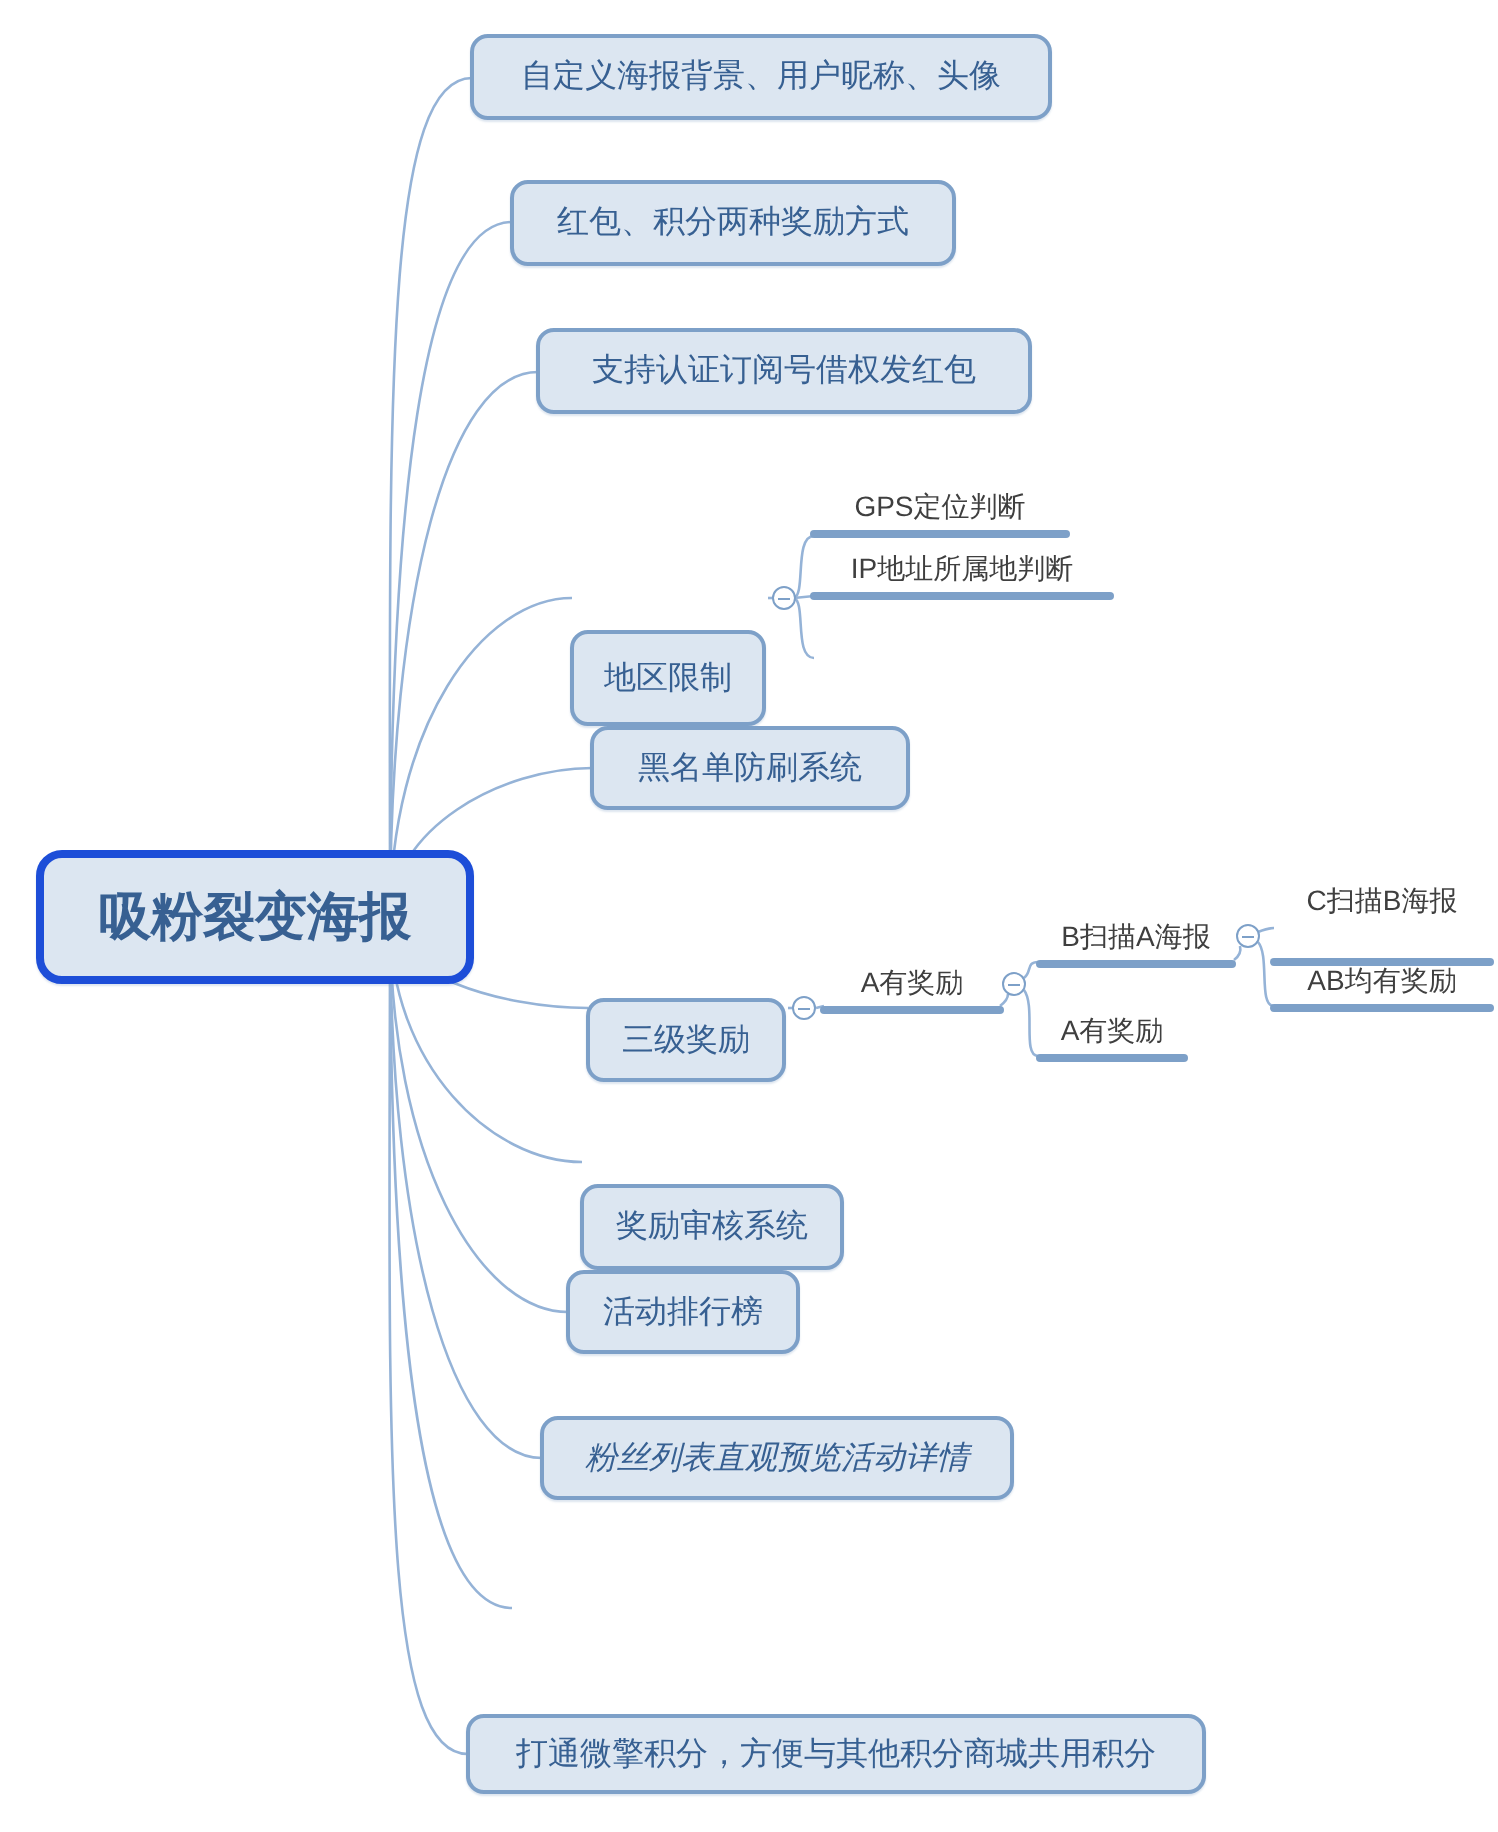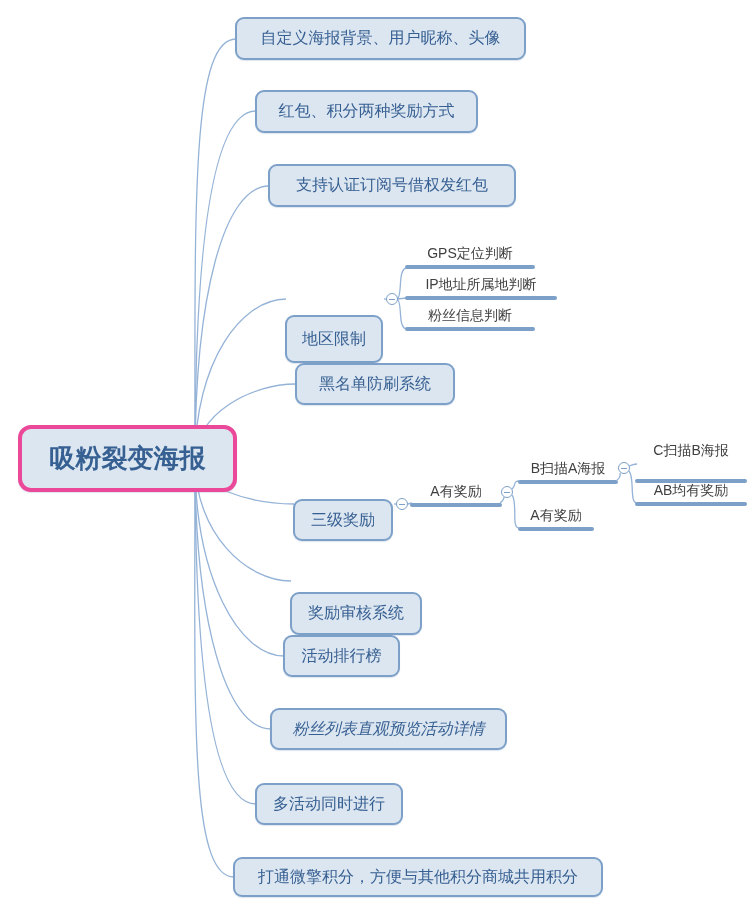--- a/index.html
+++ b/index.html
@@ -9,21 +9,21 @@
   }
   #edges{position:absolute;left:0;top:0;z-index:0;}
   .box-node{
     position:absolute;z-index:2;box-sizing:border-box;
     background:#dce6f1;border:2px solid #7da0c8;border-radius:9px;
     display:flex;align-items:center;justify-content:center;
     color:#376092;font-size:16px;white-space:nowrap;cursor:default;
     box-shadow:0 1px 1px rgba(120,150,190,0.25);
   }
   .root-node{
-    border:4px solid #ec4899;border-radius:13px;
+    border:4px solid #1d4ed8;border-radius:13px;
     font-size:26px;font-weight:bold;color:#376092;z-index:3;
   }
   .line-node{
     position:absolute;z-index:2;display:flex;flex-direction:column;
     align-items:center;justify-content:flex-end;box-sizing:border-box;
   }
   .line-node .txt{
     color:#3f3f3f;font-size:14px;white-space:nowrap;line-height:16px;margin-bottom:4px;
   }
   .line-node .bar{
@@ -105,38 +105,31 @@
   </div>
 
   <div class="box-node" style="left:283px;top:635px;width:117px;height:42px;">
     <span>活动排行榜</span>
   </div>
 
   <div class="box-node" style="left:270px;top:708px;width:237px;height:42px;font-style:italic;">
     <span>粉丝列表直观预览活动详情</span>
   </div>
 
-  <div class="box-node" style="left:255px;top:783px;width:148px;height:42px;">
-    <span>多活动同时进行</span>
-  </div>
 
   <div class="box-node" style="left:233px;top:857px;width:370px;height:40px;">
     <span>打通微擎积分，方便与其他积分商城共用积分</span>
   </div>
 
   <div class="line-node" style="left:405px;top:276px;width:152px;">
     <span class="txt">IP地址所属地判断</span>
     <div class="bar"></div>
   </div>
   <div class="line-node" style="left:405px;top:245px;width:130px;">
     <span class="txt">GPS定位判断</span>
-    <div class="bar"></div>
-  </div>
-  <div class="line-node" style="left:405px;top:307px;width:130px;">
-    <span class="txt">粉丝信息判断</span>
     <div class="bar"></div>
   </div>
 
   <div class="line-node" style="left:410px;top:483px;width:92px;">
     <span class="txt">A有奖励</span>
     <div class="bar"></div>
   </div>
   <div class="line-node" style="left:518px;top:460px;width:100px;">
     <span class="txt">B扫描A海报</span>
     <div class="bar"></div>

